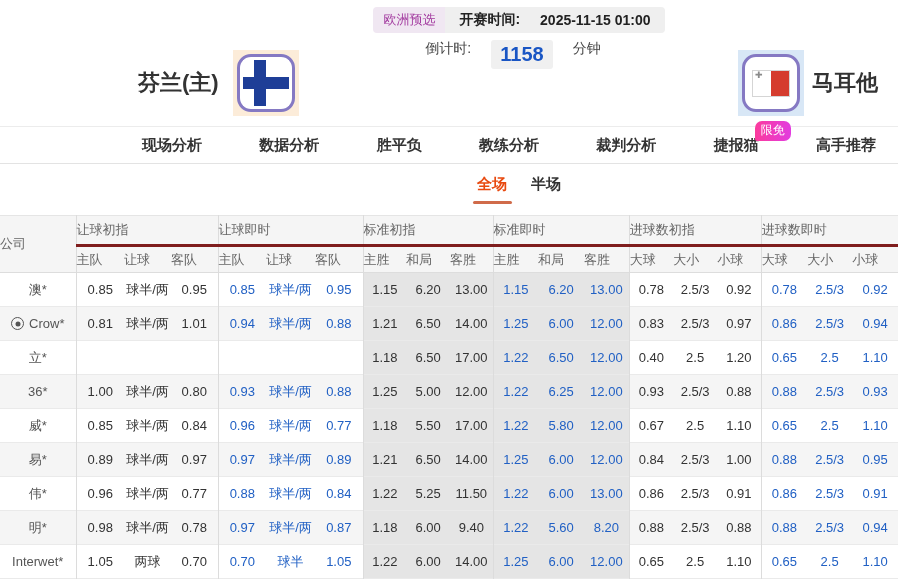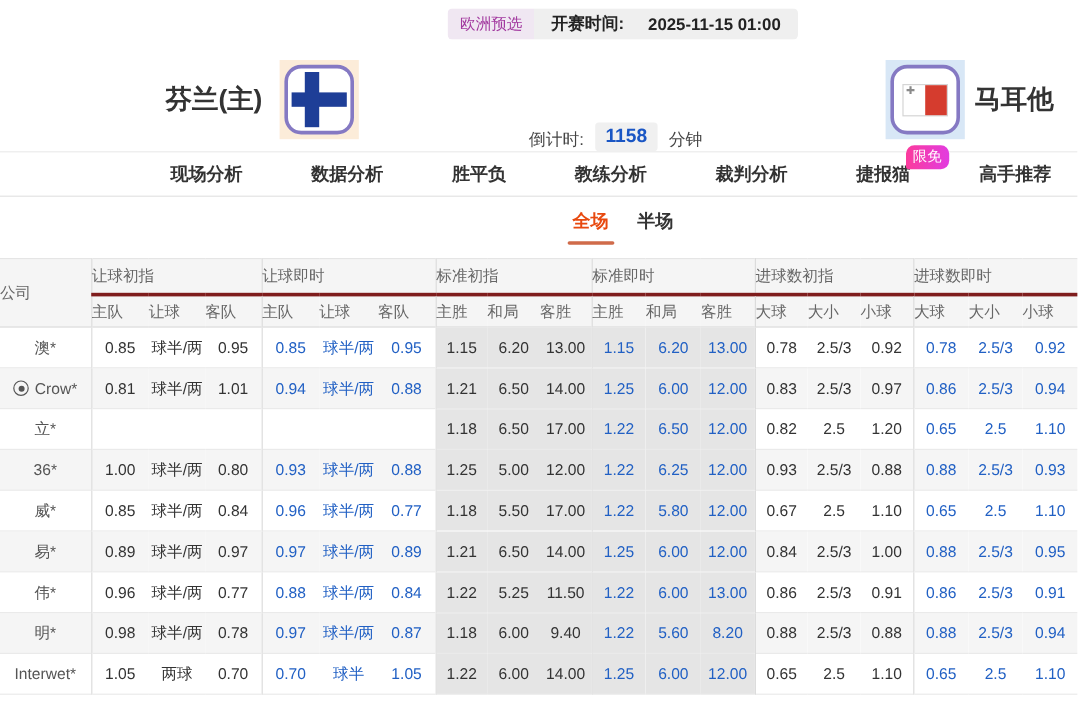--- a/index.html
+++ b/index.html
@@ -27,23 +27,23 @@
   .flag-frame { width:58px; height:58px; border:3px solid #8579c3; border-radius:14px;
     background:#fff; display:flex; align-items:center; justify-content:center;
     overflow:hidden; position:relative; }
   .fin-flag { position:absolute; inset:3px; background:#fff; }
   .fin-h { position:absolute; left:0; right:0; top:50%; height:12px; transform:translateY(-50%); background:#1e3e97; }
   .fin-v { position:absolute; top:0; bottom:0; left:11px; width:12px; background:#1e3e97; }
   .mlt-flag { position:relative; width:38px; height:27px; background:#fff; border:1px solid #d5d5d5; }
   .mlt-red { position:absolute; right:0; top:0; bottom:0; width:50%; background:#d53c2e; }
   .mlt-cross { position:absolute; left:2px; top:-1px; color:#8a8a8a; font-size:9px; line-height:10px; }
   .countdown { position:absolute; left:140px; right:12px; top:0; height:86px;
-    display:flex; align-items:flex-end; justify-content:center; gap:9px; }
+    display:flex; align-items:flex-start; justify-content:center; gap:20px; }
   .cd-label,.cd-unit { font-size:14px; color:#444; }
-  .cd-value { font-size:16px; font-weight:bold; color:#1a56c4; background:#f0f0f0;
+  .cd-value { font-size:20px; font-weight:bold; color:#1a56c4; background:#f0f0f0;
     padding:3px 9px; border-radius:3px; }
 
   
   .nav { height:38px; border-top:1px solid #ececec; border-bottom:1px solid #e3e3e3;
     display:flex; align-items:center; justify-content:space-between;
     padding:0 22px 0 142px; font-size:15px; font-weight:bold; color:#333; }
   .nav-tab { position:relative; cursor:pointer; white-space:nowrap; }
   .nav-tab.active { background:#e8490f; color:#fff; padding:6px 17px; border-radius:17px; }
   .limit-badge { position:absolute; top:-15px; right:-32px;
     background:linear-gradient(90deg,#fb3b9c,#e23ce0); color:#fff; font-size:12px;
@@ -242,21 +242,21 @@
         <td></td>
         <td class="live gstart"></td>
         <td class="live"></td>
         <td class="live"></td>
         <td class="std gstart">1.18</td>
         <td class="std">6.50</td>
         <td class="std">17.00</td>
         <td class="live std gstart">1.22</td>
         <td class="live std">6.50</td>
         <td class="live std">12.00</td>
-        <td class="gstart">0.82</td>
+        <td class="gstart">0.40</td>
         <td>2.5</td>
         <td>1.20</td>
         <td class="live gstart">0.65</td>
         <td class="live">2.5</td>
         <td class="live">1.10</td>
       </tr>
       <tr class="alt">
         <td class="company">36*</td>
         <td class="gstart">1.00</td>
         <td>球半/两</td>

